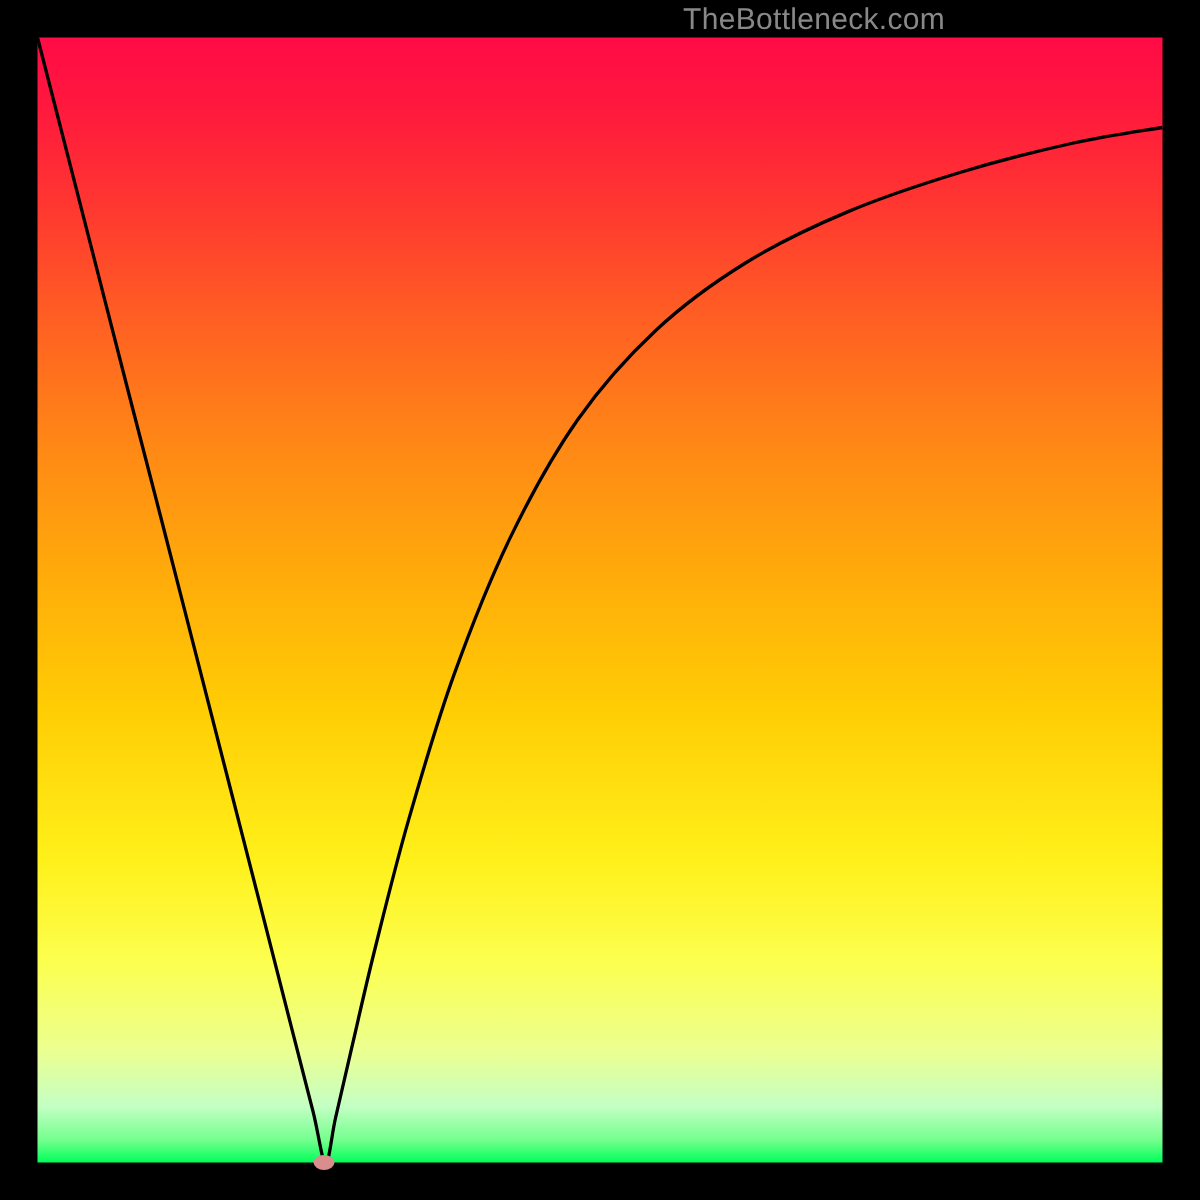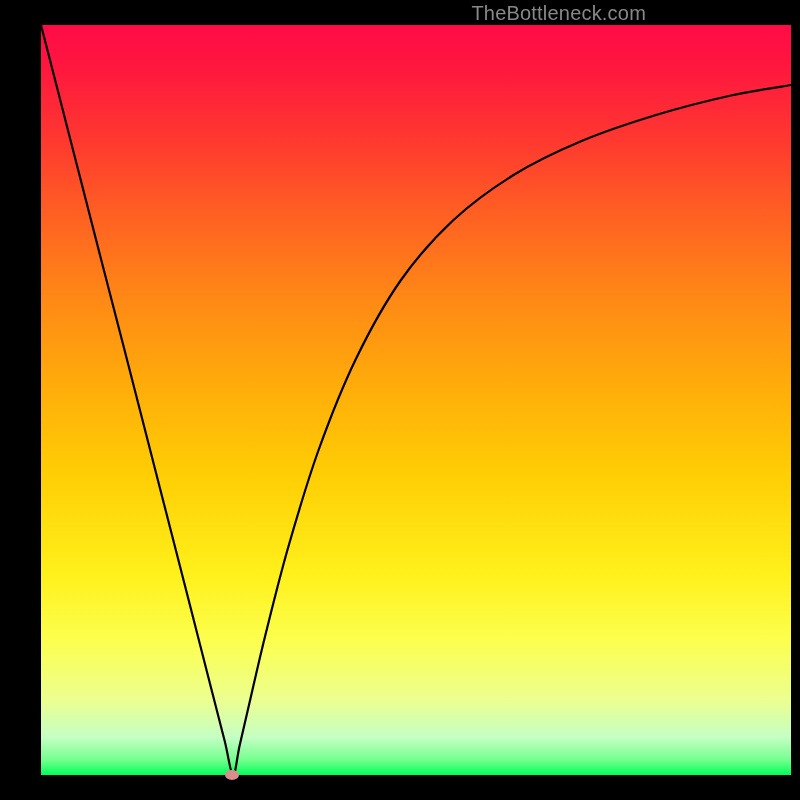--- a/index.html
+++ b/index.html
@@ -7,21 +7,21 @@
     padding: 0;
     width: 800px;
     height: 800px;
     background: #000;
     overflow: hidden;
     font-family: Arial, Helvetica, sans-serif;
   }
   .frame {
     position: absolute;
     top: 0;
-    left: 16px;
+    left: 0;
     width: 636px;
     height: 800px;
     background: #000;
   }
   .plot-area {
     position: absolute;
     top: 25px;
     left: 25px;
     width: 750px;
     height: 750px;

